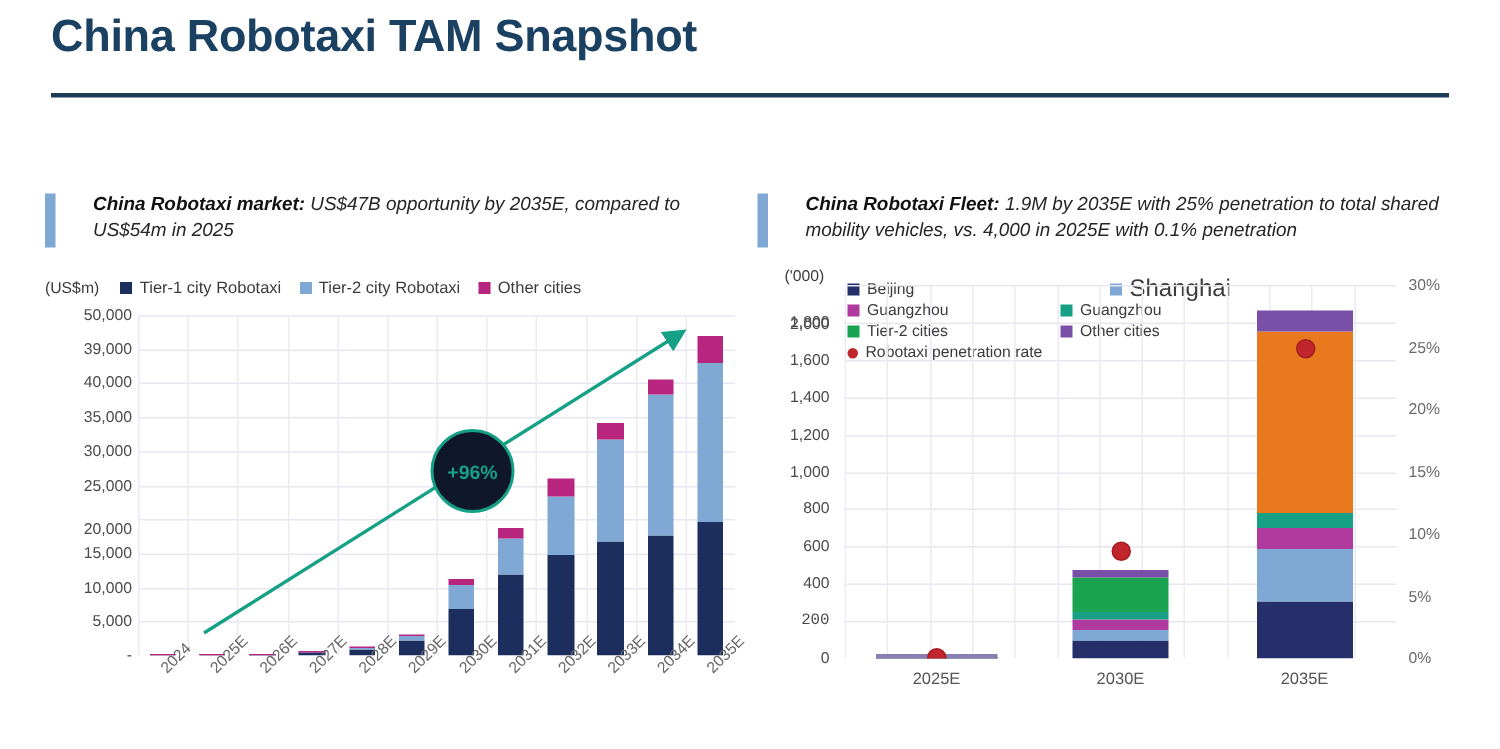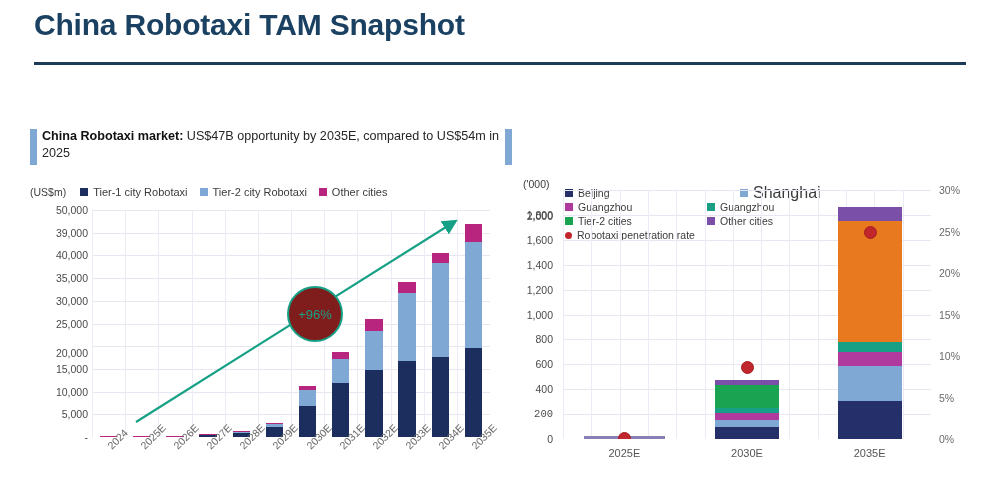--- a/index.html
+++ b/index.html
@@ -19,21 +19,21 @@
   .title-rule{
     position:absolute;left:34px;top:62px;width:932px;height:3px;
     background:#1b3b57;
   }
 
   
   .panel{position:absolute;top:128px;}
   .panel-left{left:30px;width:470px;height:365px;}
   .panel-right{left:505px;width:480px;height:365px;}
 
-  .hdr{position:relative;padding-left:12px;min-height:40px;}
+  .hdr{position:relative;padding-left:32px;min-height:40px;font-style:italic;}
   .hdr-bar{
     position:absolute;left:0;top:1px;width:7px;height:36px;
     background:#7fa8d4;
   }
   .hdr-text{
     font-size:12.6px;line-height:17px;color:#262626;
   }
   .hdr-text b{font-weight:bold;color:#111;}
 
   
@@ -69,23 +69,23 @@
     transform-origin:left top;transform:rotate(-45deg);
   }
   .xlab{
     position:absolute;font-size:11px;color:#555;white-space:nowrap;
     text-align:center;
   }
 
   
   .callout{
     position:absolute;border-radius:50%;
-    border:2.5px solid #16a085;background:#7f1d1d;
+    border:2.5px solid #16a085;background:#0f172a;
     display:flex;align-items:center;justify-content:center;
-    font-size:13px;font-weight:normal;color:#16a085;
+    font-size:13px;font-weight:bold;color:#16a085;
   }
   .dot{position:absolute;border-radius:50%;background:#c0262b;
        border:1px solid #a51d22;}
 </style>
 </head>
 <body>
 
 <div class="page">
 
   <div class="title">China Robotaxi TAM Snapshot</div>
@@ -227,20 +227,23 @@
       <div class="xlab-rot" style="left: 306.75px; top: 315px;">2031E</div>
       <div class="xlab-rot" style="left: 339.917px; top: 315px;">2032E</div>
       <div class="xlab-rot" style="left: 373.083px; top: 315px;">2033E</div>
       <div class="xlab-rot" style="left: 406.25px; top: 315px;">2034E</div>
       <div class="xlab-rot" style="left: 439.417px; top: 315px;">2035E</div>
     </div>
 
   <div class="panel panel-right">
     <div class="hdr">
       <div class="hdr-bar"></div>
+      <div class="hdr-text">
+        <b>China Robotaxi Fleet:</b><span> 1.9M by 2035E with 25% penetration to total shared mobility vehicles, vs. 4,000 in 2025E with 0.1% penetration</span>
+      </div>
     </div>
 
     <div class="axis-unit" style="position:absolute;left:18px;top:50px;">('000)</div>
 
     <div class="lgd-row" id="lgd-right" style="left:60px;top:58px;display:block;">
         <div style="position: absolute; left: 0px; top: 0px;">
           <div style="display: flex; align-items: center; height: 14px; font-size: 10.5px; color: rgb(59, 59, 59); white-space: nowrap;">
             <span class="sw" style="background: rgb(37, 48, 107);"></span>
             <span>Beijing</span>
           </div>

